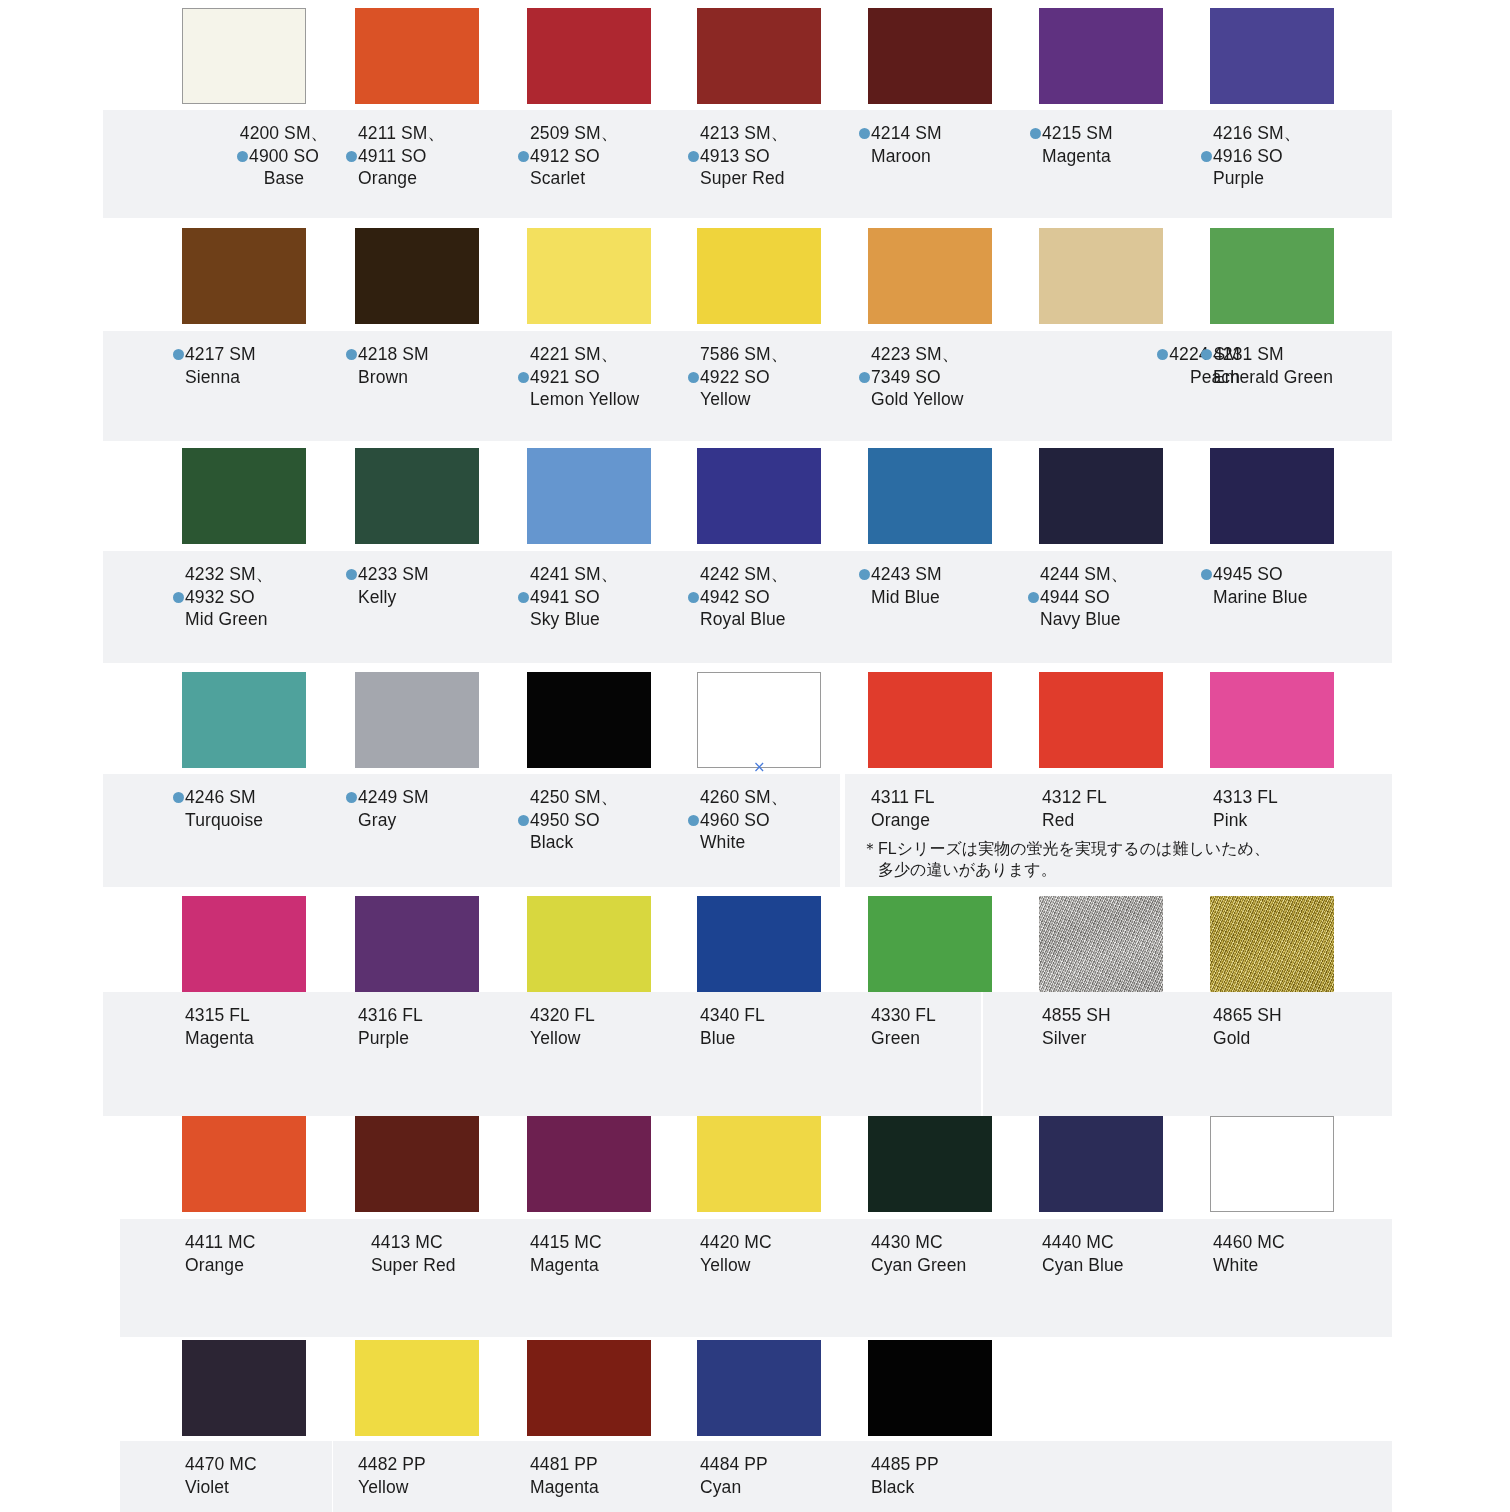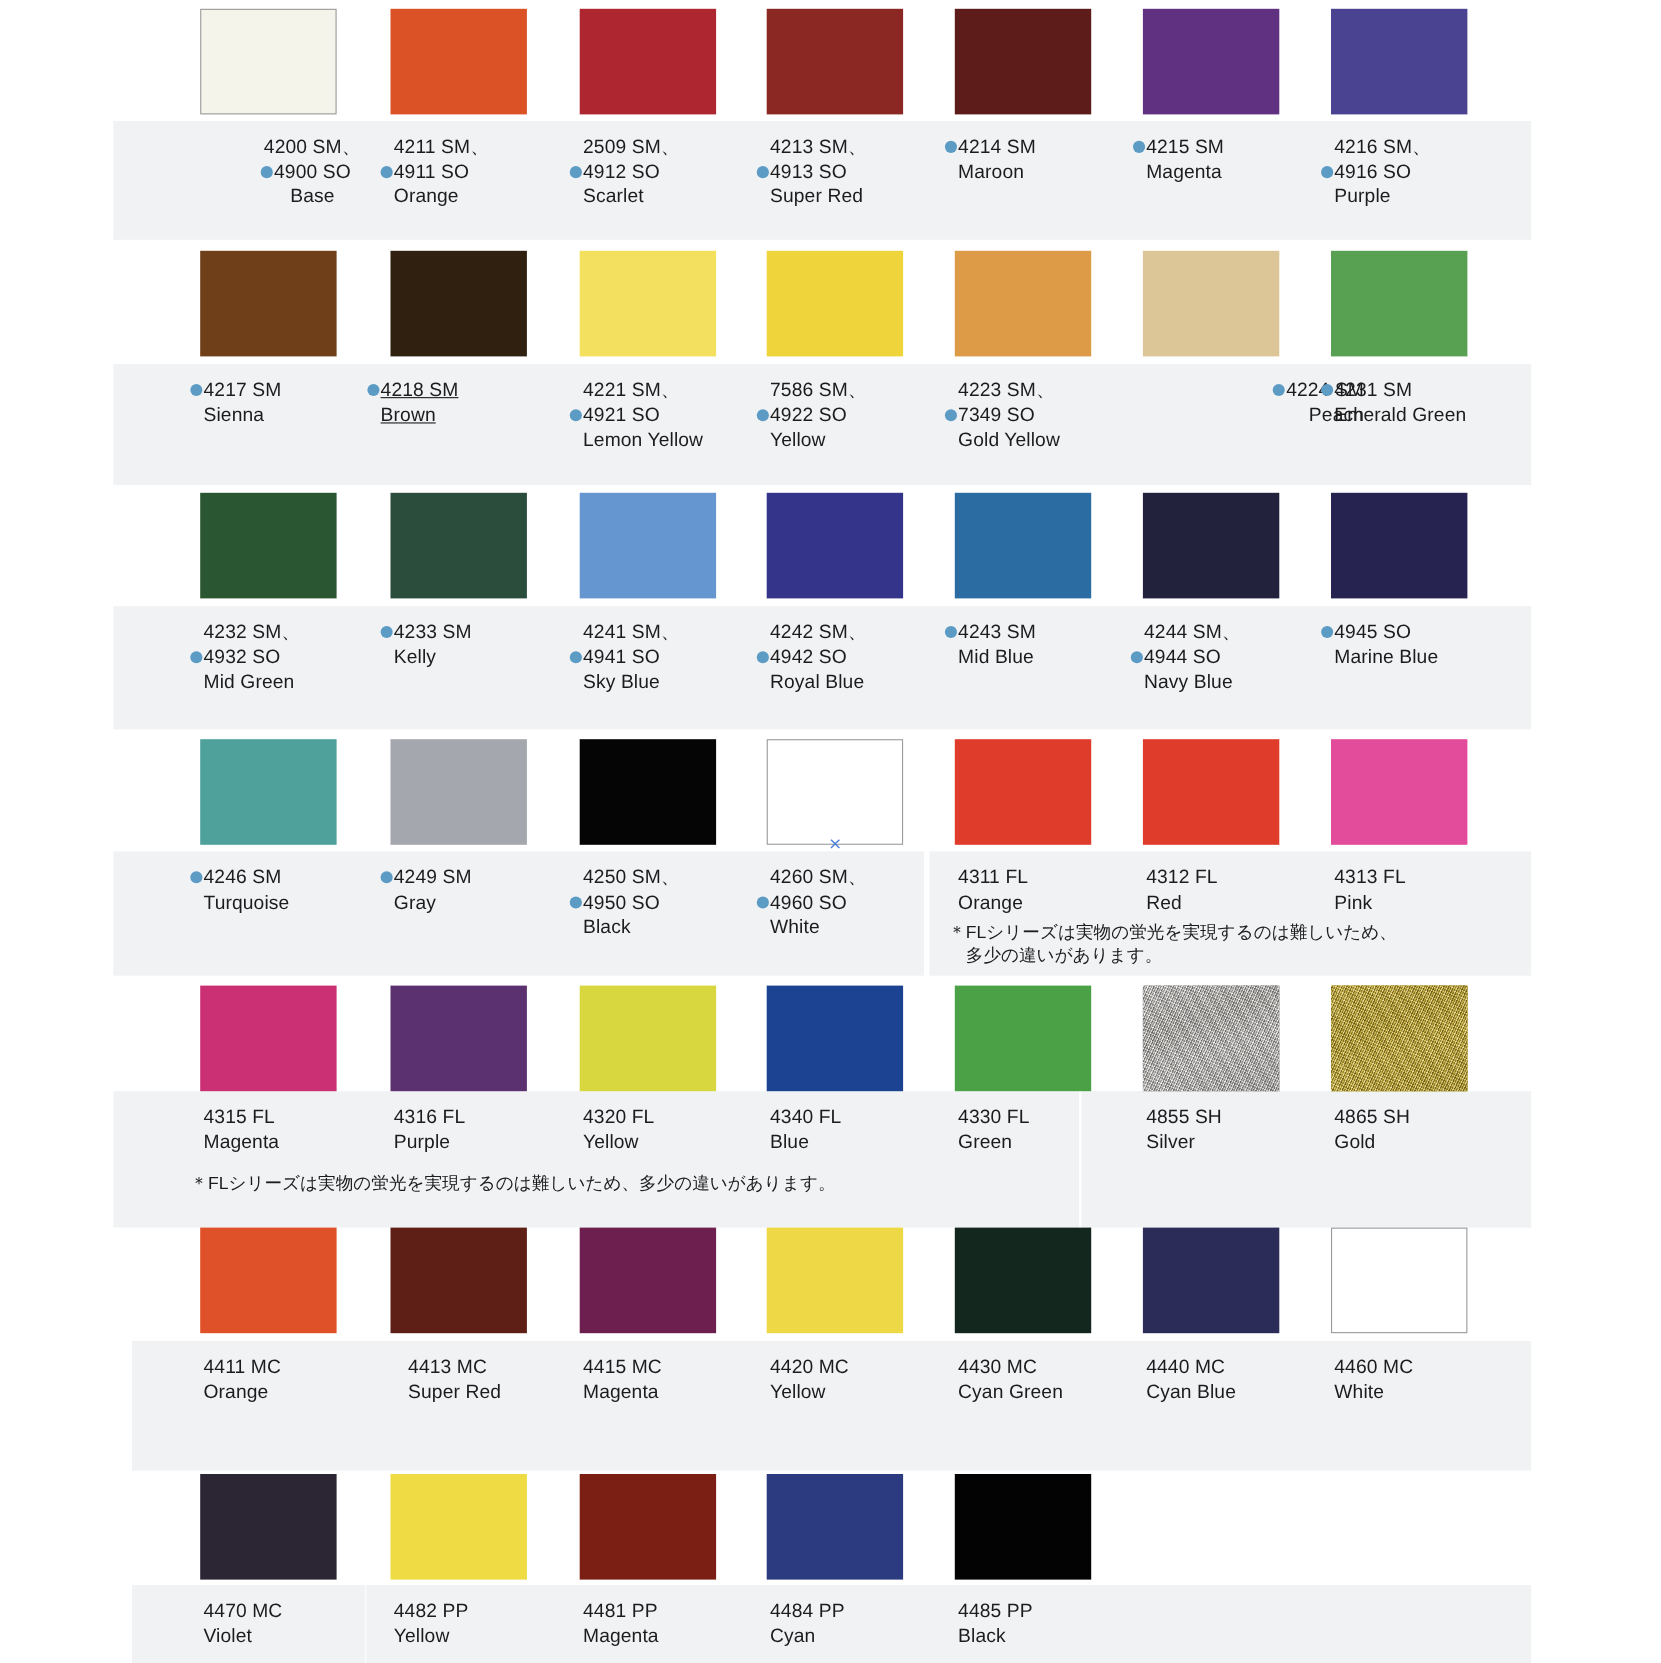--- a/index.html
+++ b/index.html
@@ -96,21 +96,21 @@
       <div class="swatch" style="left: 1039px; top: 8px; height: 96px; background: rgb(95, 49, 128);"></div>
       <div class="labels" style="left: 1030px; top: 122px;"><span class="lline"><span class="dot"></span><span>4215 SM</span></span><span class="lline indent">Magenta</span></div>
       <div class="swatch" style="left: 1210px; top: 8px; height: 96px; background: rgb(74, 67, 146);"></div>
       <div class="labels" style="left: 1201px; top: 122px;"><span class="lline indent"><span>4216 SM、</span></span><span class="lline"><span class="dot"></span><span>4916 SO</span></span><span class="lline indent">Purple</span></div>
     </div>
     <div class="row" style="top: 0px;">
       <div class="band" style="left: 103px; width: 1289px; top: 331px; height: 110px;"></div>
       <div class="swatch" style="left: 182px; top: 228px; height: 96px; background: rgb(110, 63, 24);"></div>
       <div class="labels" style="left: 173px; top: 343px;"><span class="lline"><span class="dot"></span><span>4217 SM</span></span><span class="lline indent">Sienna</span></div>
       <div class="swatch" style="left: 355px; top: 228px; height: 96px; background: rgb(48, 32, 15);"></div>
-      <div class="labels" style="left: 334px; top: 343px; text-decoration: underline;"><span class="lline"><span class="dot"></span><span>4218 SM</span></span><span class="lline indent">Brown</span></div>
+      <div class="labels" style="left: 346px; top: 343px;"><span class="lline"><span class="dot"></span><span>4218 SM</span></span><span class="lline indent">Brown</span></div>
       <div class="swatch" style="left: 527px; top: 228px; height: 96px; background: rgb(243, 224, 94);"></div>
       <div class="labels" style="left: 518px; top: 343px;"><span class="lline indent"><span>4221 SM、</span></span><span class="lline"><span class="dot"></span><span>4921 SO</span></span><span class="lline indent">Lemon Yellow</span></div>
       <div class="swatch" style="left: 697px; top: 228px; height: 96px; background: rgb(239, 212, 60);"></div>
       <div class="labels" style="left: 688px; top: 343px;"><span class="lline indent"><span>7586 SM、</span></span><span class="lline"><span class="dot"></span><span>4922 SO</span></span><span class="lline indent">Yellow</span></div>
       <div class="swatch" style="left: 868px; top: 228px; height: 96px; background: rgb(221, 154, 71);"></div>
       <div class="labels" style="left: 859px; top: 343px;"><span class="lline indent"><span>4223 SM、</span></span><span class="lline"><span class="dot"></span><span>7349 SO</span></span><span class="lline indent">Gold Yellow</span></div>
       <div class="swatch" style="left: 1039px; top: 228px; height: 96px; background: rgb(220, 198, 151);"></div>
       <div class="labels" style="left: 1030px; top: 343px; text-align: right;"><span class="lline"><span class="dot"></span><span>4224 SM</span></span><span class="lline indent">Peach</span></div>
       <div class="swatch" style="left: 1210px; top: 228px; height: 96px; background: rgb(88, 161, 82);"></div>
       <div class="labels" style="left: 1201px; top: 343px;"><span class="lline"><span class="dot"></span><span>4231 SM</span></span><span class="lline indent">Emerald Green</span></div>
@@ -193,15 +193,14 @@
       <div class="swatch" style="left: 355px; top: 1340px; height: 96px; background: rgb(239, 219, 67);"></div>
       <div class="labels" style="left: 346px; top: 1453px;"><span class="lline indent"><span>4482 PP</span></span><span class="lline indent">Yellow</span></div>
       <div class="swatch" style="left: 527px; top: 1340px; height: 96px; background: rgb(123, 30, 19);"></div>
       <div class="labels" style="left: 518px; top: 1453px;"><span class="lline indent"><span>4481 PP</span></span><span class="lline indent">Magenta</span></div>
       <div class="swatch" style="left: 697px; top: 1340px; height: 96px; background: rgb(44, 59, 128);"></div>
       <div class="labels" style="left: 688px; top: 1453px;"><span class="lline indent"><span>4484 PP</span></span><span class="lline indent">Cyan</span></div>
       <div class="swatch" style="left: 868px; top: 1340px; height: 96px; background: rgb(3, 3, 3);"></div>
       <div class="labels" style="left: 859px; top: 1453px;"><span class="lline indent"><span>4485 PP</span></span><span class="lline indent">Black</span></div>
     </div>
     <div class="note" style="left: 862px; top: 838px;"><span style="display: block;">＊FLシリーズは実物の蛍光を実現するのは難しいため、</span><span style="display: block;">　多少の違いがあります。</span></div>
-    <div class="note" style="left: 173px; top: 1066px;">＊FLシリーズは実物の蛍光を実現するのは難しいため、多少の違いがあります。</div>
     <div class="xmark" style="left: 753px; top: 760px;">×</div>
   </div>
 
 </body></html>

